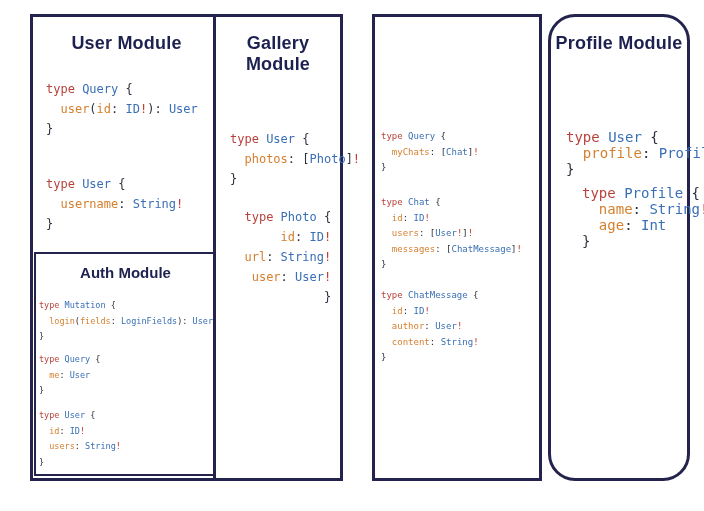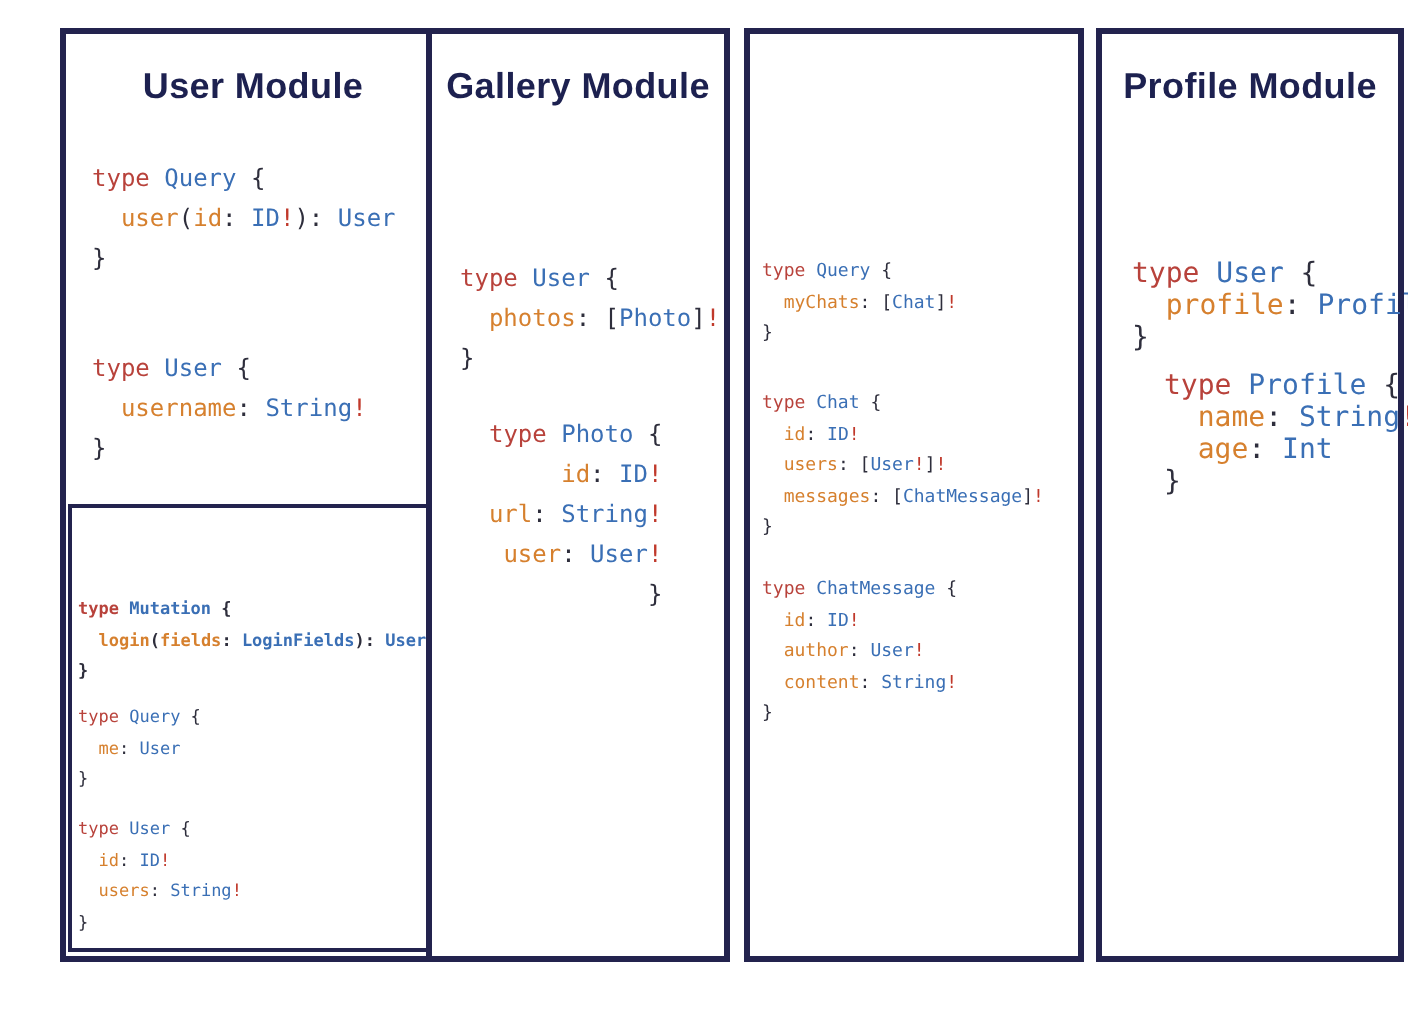--- a/index.html
+++ b/index.html
@@ -15,23 +15,23 @@
     background: var(--bg, #ffffff);
   }
   .panel {
     position: absolute;
     top: 14px;
     height: 467px;
     background: #ffffff;
     border: 3px solid var(--border, #23234e);
   }
   .panel-1 { left: 14px;  width: 193px; margin-left: 16px; }
-  .panel-2 { left: 213px; width: 152px; }
+  .panel-2 { left: 213px; width: 130px; }
   .panel-3 { left: 372px; width: 170px; }
-  .panel-4 { left: 548px; width: 154px; }
+  .panel-4 { left: 548px; width: 142px; border-radius: 27px; }
 
   .panel-title {
     position: absolute;
     top: 16px; left: 0; right: 0;
     text-align: center;
     font-size: 18px;
     font-weight: bold;
     letter-spacing: 0.2px;
     color: var(--title, #1d2150);
   }
@@ -57,21 +57,21 @@
     color: var(--tok-p, #2e2e3c);
   }
   .panel-1 > .code { font-size: 12px;   line-height: 20px;   left: 13px; }
   .panel-2 > .code { font-size: 12px;   line-height: 20px;   left: 14px; }
   .panel-3 > .code { font-size: 9px;    line-height: 15.5px; left: 6px;  }
   .panel-4 > .code { font-size: 14px;   line-height: 16px;   left: 15px; }
   .subpanel .code  { font-size: 8.5px;  line-height: 15.5px; left: 3px;  }
 
   .p1-b1 { top: 62px;  }
   .p1-b2 { top: 157px; }
-  .a-b1  { top: 44px; font-weight: bold;  }
+  .a-b1  { top: 44px;  }
   .a-b2  { top: 98px;  }
   .a-b3  { top: 154px; }
   .p2-b1 { top: 112px; }
   .p2-b2 { top: 190px; text-align: right; }
   .p3-b1 { top: 112px; }
   .p3-b2 { top: 178px; }
   .p3-b3 { top: 271px; }
   .p4-b1 { top: 112px; }
   .p4-b2 { top: 168px; margin-left: 16px; }
 
@@ -89,20 +89,21 @@
   <section class="panel panel-1">
     <h2 class="panel-title">User Module</h2>
     <pre class="code p1-b1"><span class="tok-k">type </span><span class="tok-t">Query</span><span class="tok-p"> {</span>
 <span class="tok-p">  </span><span class="tok-f">user</span><span class="tok-p">(</span><span class="tok-f">id</span><span class="tok-p">: </span><span class="tok-t">ID</span><span class="tok-b">!</span><span class="tok-p">): </span><span class="tok-t">User</span>
 <span class="tok-p">}</span></pre>
     <pre class="code p1-b2"><span class="tok-k">type </span><span class="tok-t">User</span><span class="tok-p"> {</span>
 <span class="tok-p">  </span><span class="tok-f">username</span><span class="tok-p">: </span><span class="tok-t">String</span><span class="tok-b">!</span>
 <span class="tok-p">}</span></pre>
 
     <section class="subpanel">
+      <h3 class="subpanel-title">Auth Module</h3>
       <pre class="code a-b1"><span class="tok-k">type </span><span class="tok-t">Mutation</span><span class="tok-p"> {</span>
 <span class="tok-p">  </span><span class="tok-f">login</span><span class="tok-p">(</span><span class="tok-f">fields</span><span class="tok-p">: </span><span class="tok-t">LoginFields</span><span class="tok-p">): </span><span class="tok-t">User</span>
 <span class="tok-p">}</span></pre>
       <pre class="code a-b2"><span class="tok-k">type </span><span class="tok-t">Query</span><span class="tok-p"> {</span>
 <span class="tok-p">  </span><span class="tok-f">me</span><span class="tok-p">: </span><span class="tok-t">User</span>
 <span class="tok-p">}</span></pre>
       <pre class="code a-b3"><span class="tok-k">type </span><span class="tok-t">User</span><span class="tok-p"> {</span>
 <span class="tok-p">  </span><span class="tok-f">id</span><span class="tok-p">: </span><span class="tok-t">ID</span><span class="tok-b">!</span>
 <span class="tok-p">  </span><span class="tok-f">users</span><span class="tok-p">: </span><span class="tok-t">String</span><span class="tok-b">!</span>
 <span class="tok-p">}</span></pre>

